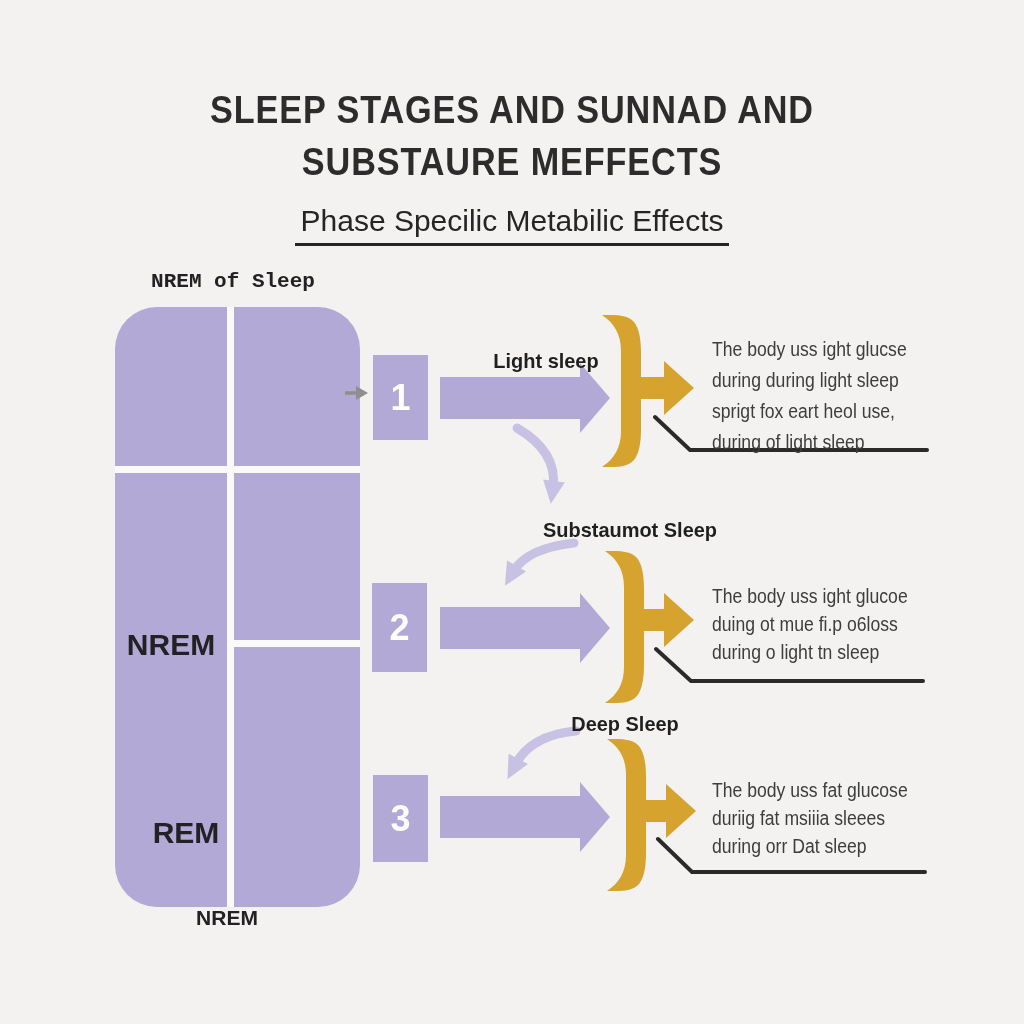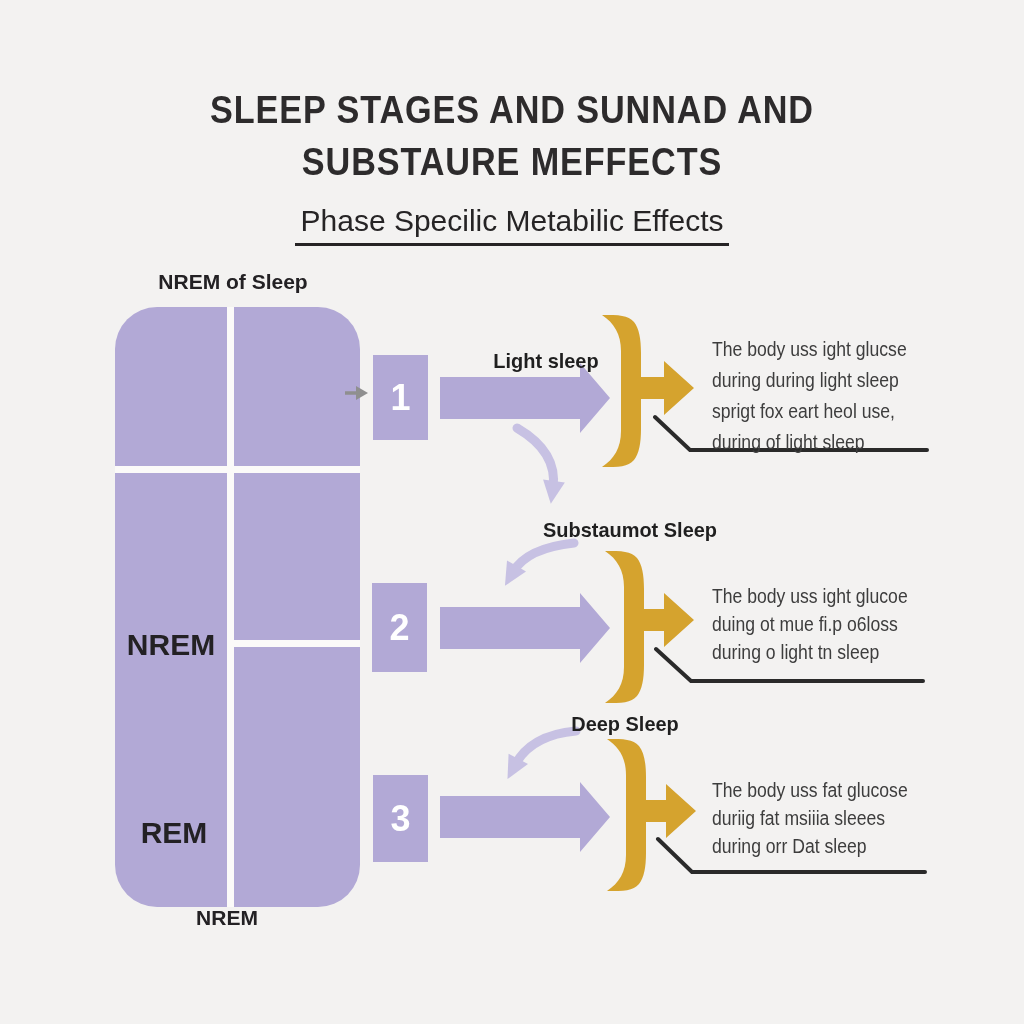--- a/index.html
+++ b/index.html
@@ -51,28 +51,28 @@
   <div class="abs title-wrap">
     <div class="title-caps">
       <div>SLEEP STAGES AND SUNNAD AND</div>
       <div>SUBSTAURE MEFFECTS</div>
     </div>
     <div>
       <span class="subtitle">Phase Specilic Metabilic Effects</span>
     </div>
   </div>
 
-  <div class="abs outside-label" style="left:233px;top:270px;">NREM of Sleep</div>
+  <div class="abs outside-label" style="left:233px;top:270px;font-family:Liberation Mono, monospace;">NREM of Sleep</div>
   <div class="abs hypno">
     <div class="gap gap-v"></div>
     <div class="gap gap-h1"></div>
     <div class="gap gap-h2"></div>
   </div>
   <div class="abs hypno-label" style="left:115px;top:628px;width:112px;">NREM</div>
-  <div class="abs hypno-label" style="left:118px;top:816px;width:112px;text-align:center;">REM</div>
+  <div class="abs hypno-label" style="left:130px;top:816px;width:112px;text-align:center;">REM</div>
   <div class="abs outside-label" style="left:227px;top:906px;">NREM</div>
 
   <svg width="1024" height="1024" viewBox="0 0 1024 1024">
     <defs>
       <marker id="ah-lav" markerUnits="userSpaceOnUse" markerWidth="26" markerHeight="26" refX="8" refY="13" orient="auto">
         <path d="M1,2 L24,13 L1,24 Z" fill="var(--purple-light)"></path>
       </marker>
       <marker id="ah-gray" markerUnits="userSpaceOnUse" markerWidth="14" markerHeight="14" refX="4" refY="7" orient="auto">
         <path d="M0,0 L12,7 L0,14 Z" fill="#8f8f8f"></path>
       </marker>

